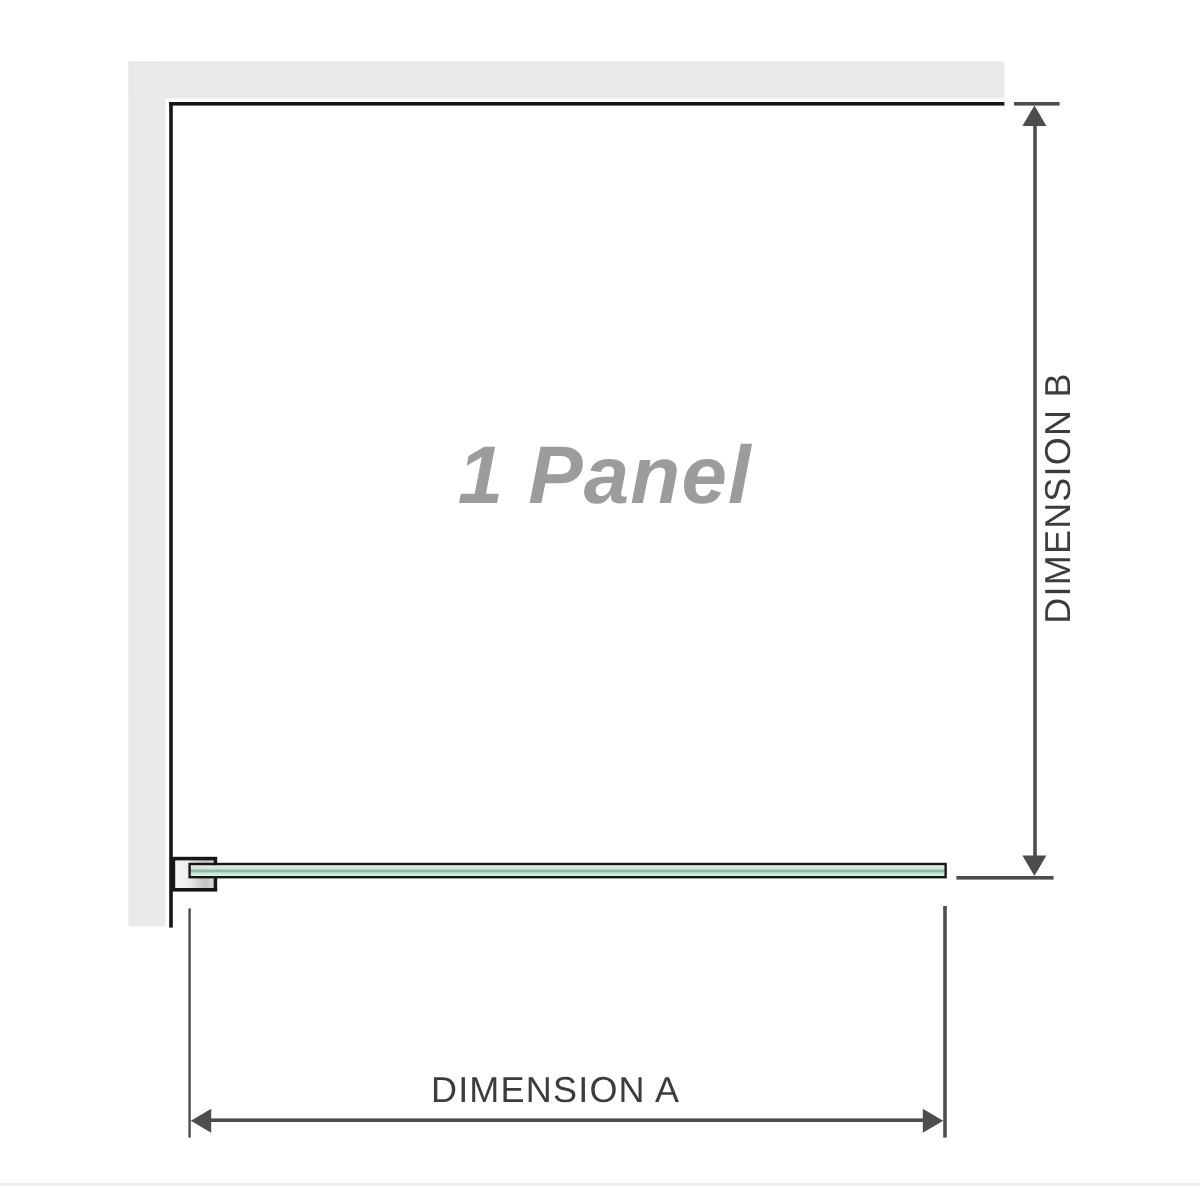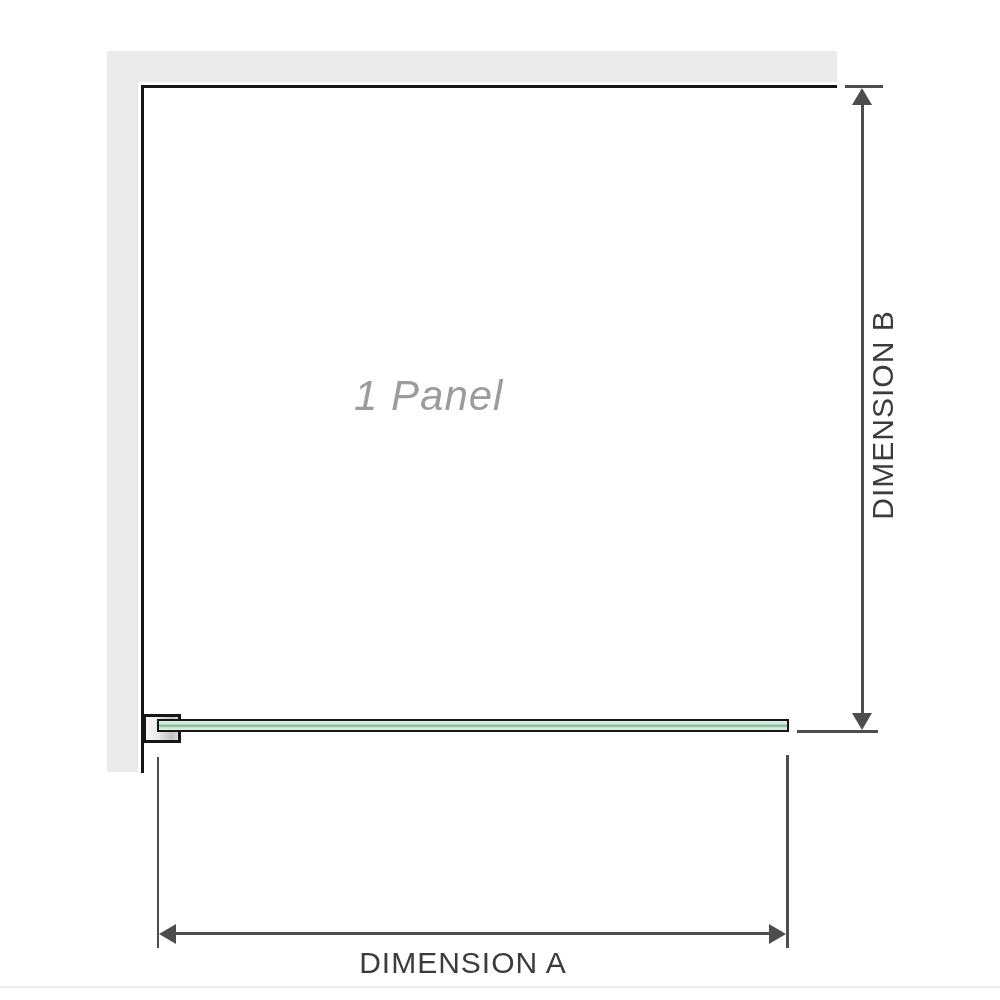--- a/index.html
+++ b/index.html
@@ -36,22 +36,22 @@
     border:3px solid var(--outline,#161616);
     background:linear-gradient(to right,#f7f7f7 0%,#ececec 35%,#c2c2c2 80%,#dadada 100%);
   }
   .dim-label{
     color:var(--label-text,#3c3c3c);
     font-size:30px;font-weight:400;letter-spacing:1px;
     text-align:center;white-space:nowrap;
   }
   .panel-label{
     color:var(--panel-label-text,#9c9c9c);
-    font-size:42px;font-style:italic;font-weight:400;letter-spacing:1px;
-    text-align:left;white-space:nowrap;line-height:50px;
+    font-size:68px;font-style:italic;font-weight:700;letter-spacing:1px;
+    text-align:center;white-space:nowrap;line-height:50px;
   }
   .rot-ccw{transform:rotate(-90deg);transform-origin:center center;}
   .divider{background:var(--divider,#ececec);}
 </style>
 </head>
 <body>
 
 <div class="stage">
 
   <div class="abs wall" style="left:107px;top:51px;width:730px;height:31px;"></div>
@@ -71,17 +71,17 @@
   <div class="abs dimline" style="left:860.5px;top:94px;width:3px;height:628px;"></div>
   <div class="abs arrow arrow-up" style="left:852px;top:88px;"></div>
   <div class="abs arrow arrow-down" style="left:852px;top:713px;"></div>
   <div class="abs dim-label rot-ccw" style="left:736px;top:399px;width:294px;height:32px;line-height:32px;">DIMENSION B</div>
 
   <div class="abs extline" style="left:156.5px;top:757px;width:2.5px;height:191px;"></div>
   <div class="abs extline" style="left:786px;top:755px;width:2.5px;height:193px;"></div>
   <div class="abs dimline" style="left:168px;top:932px;width:610px;height:3px;"></div>
   <div class="abs arrow arrow-left" style="left:159px;top:923.5px;"></div>
   <div class="abs arrow arrow-right" style="left:769px;top:923.5px;"></div>
-  <div class="abs dim-label" style="left:263px;top:946px;width:400px;">DIMENSION A</div>
+  <div class="abs dim-label" style="left:263px;top:892px;width:400px;">DIMENSION A</div>
 
   <div class="abs divider" style="left:0px;top:986px;width:1000px;height:2px;"></div>
 
 </div>
 
 </body></html>

